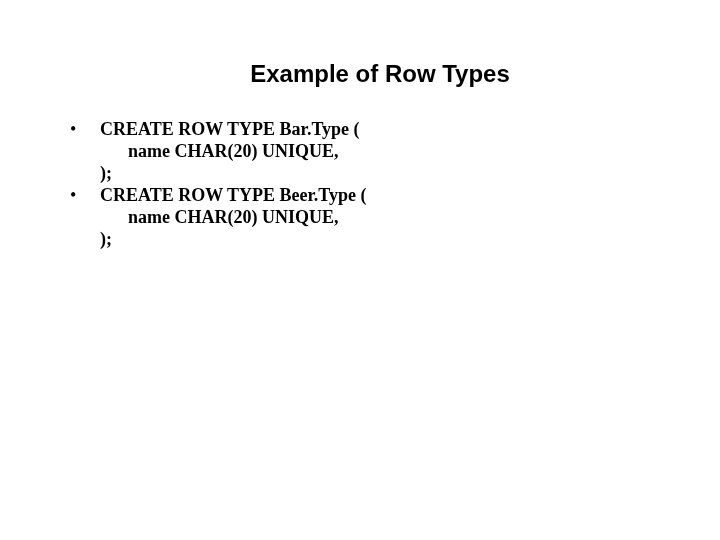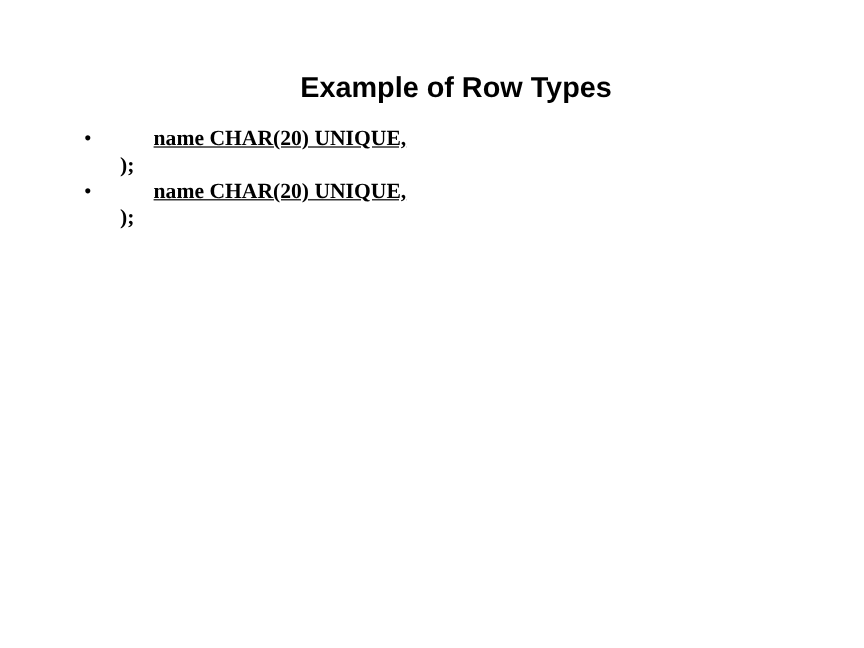--- a/index.html
+++ b/index.html
@@ -12,21 +12,21 @@
       color: #000000;
     }
     .slide {
       padding: 60px 50px 0 50px;
     }
     .title {
       font-family: Arial, Helvetica, sans-serif;
       font-weight: bold;
       font-size: 24px;
       text-align: center;
-      margin-bottom: 16px;
+      margin-bottom: 30px;
       margin-left: 40px;
     }
     .content {
       padding-left: 20px;
     }
     .item {
       display: flex;
       align-items: flex-start;
       margin-bottom: 0;
     }
@@ -38,37 +38,38 @@
       flex-shrink: 0;
     }
     .code {
       font-family: "Times New Roman", Times, serif;
       font-weight: bold;
       font-size: 18px;
       line-height: 22px;
     }
     .indent {
       padding-left: 28px;
-      text-decoration: underline;
     }
   </style>
 </head>
 <body>
 
 <div class="slide">
   <div class="title">Example of Row Types</div>
   <div class="content">
     <div class="item">
       <div class="bullet">•</div>
       <div class="code">
+        <div>CREATE ROW TYPE Bar.Type (</div>
         <div class="indent">name CHAR(20) UNIQUE,</div>
         <div>);</div>
       </div>
     </div>
     <div class="item">
       <div class="bullet">•</div>
       <div class="code">
+        <div>CREATE ROW TYPE Beer.Type (</div>
         <div class="indent">name CHAR(20) UNIQUE,</div>
         <div>);</div>
       </div>
     </div>
   </div>
 </div>
 
 </body></html>

